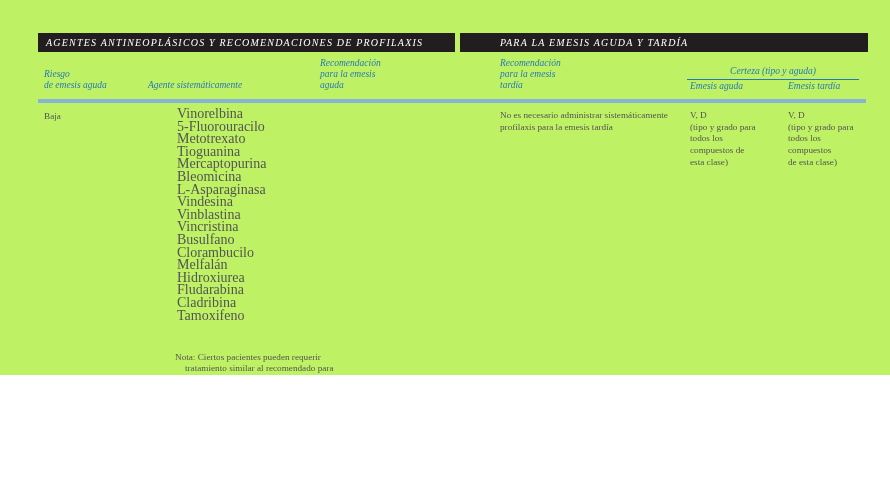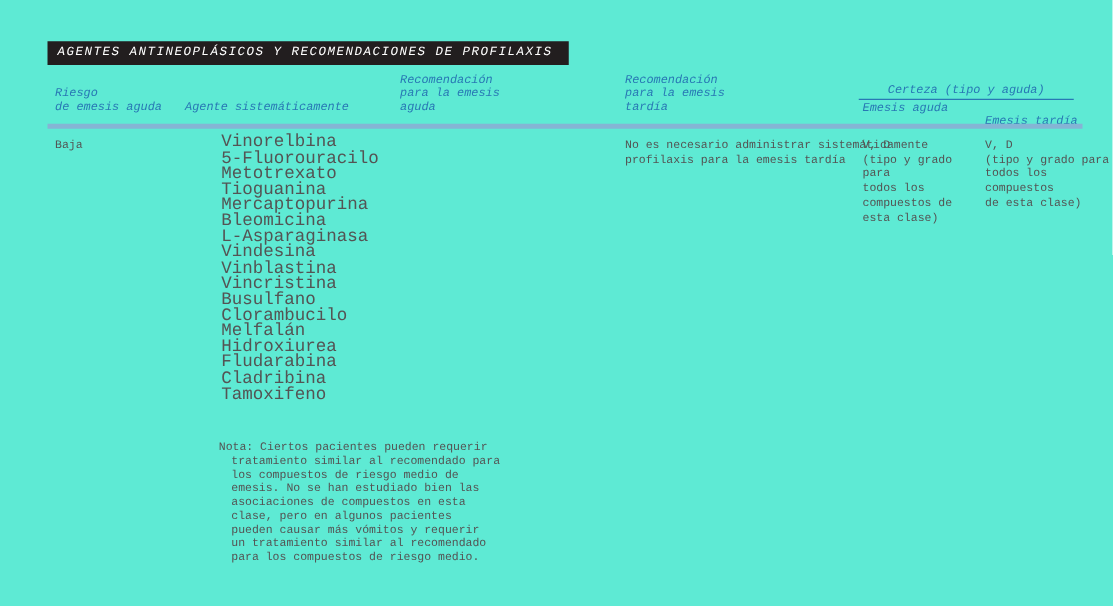--- a/index.html
+++ b/index.html
@@ -6,23 +6,23 @@
     --banner-bg: #221e1f;
     --header-blue: #2878b4;
     --rule-light: #85b4d4;
     --rule-dark: #2e6fa0;
     --body-text: #545454;
   }
   html, body { margin: 0; padding: 0; background: #ffffff; }
   .page {
     position: relative;
     width: 890px;
-    height: 485px;
-    background: #5eead4;
-    font-family: Liberation Mono, monospace;
+    height: 375px;
+    background: #bef264;
+    font-family: Liberation Serif, serif;
     overflow: hidden;
   }
   .banner {
     position: absolute;
     top: 33px;
     height: 19px;
     background: var(--banner-bg);
     color: #ffffff;
     font-style: italic;
     font-size: 10px;
@@ -47,21 +47,21 @@
   .h-agent       { left: 148px; top: 80px; }
   .h-rec-acute   { left: 320px; top: 58px; }
   .h-rec-delayed { left: 500px; top: 58px; }
   .h-cert-group  {
     left: 687px; top: 66px; width: 172px;
     text-align: center;
     border-bottom: 1.5px solid var(--header-blue);
     padding-bottom: 2px;
   }
   .h-cert-acute   { left: 690px; top: 81px; }
-  .h-cert-delayed { left: 788px; top: 91px; text-align: center; }
+  .h-cert-delayed { left: 788px; top: 81px; text-align: center; }
 
   .rule-light {
     position: absolute;
     left: 38px; top: 99px;
     width: 828px; height: 4px;
     background: var(--rule-light);
   }
 
   .body-text {
     position: absolute;
@@ -85,20 +85,23 @@
     margin-left: 29px;
   }
 </style>
 </head>
 <body>
 
 <div class="page">
 
   <div class="banner banner-left">
     <span>AGENTES ANTINEOPLÁSICOS Y RECOMENDACIONES DE PROFILAXIS</span>
+  </div>
+  <div class="banner banner-right">
+    <span>PARA LA EMESIS AGUDA Y TARDÍA</span>
   </div>
 
   <div class="colhead h-risk">Riesgo
 de emesis aguda</div>
   <div class="colhead h-agent">Agente sistemáticamente</div>
   <div class="colhead h-rec-acute">Recomendación
 para la emesis
 aguda</div>
   <div class="colhead h-rec-delayed">Recomendación
 para la emesis

